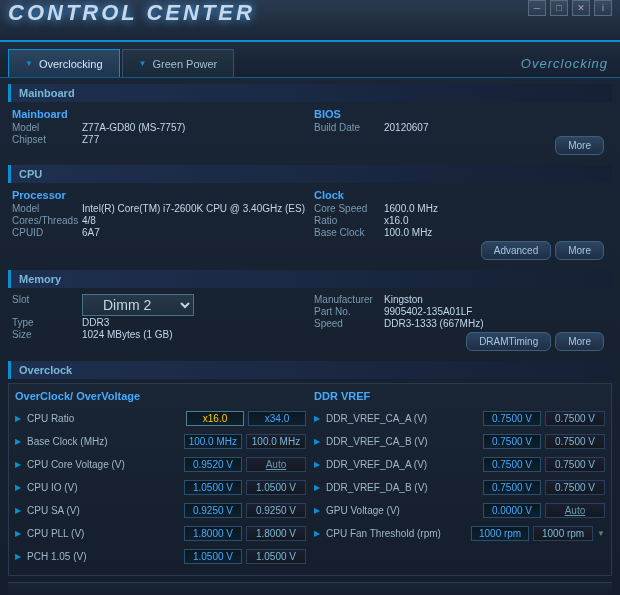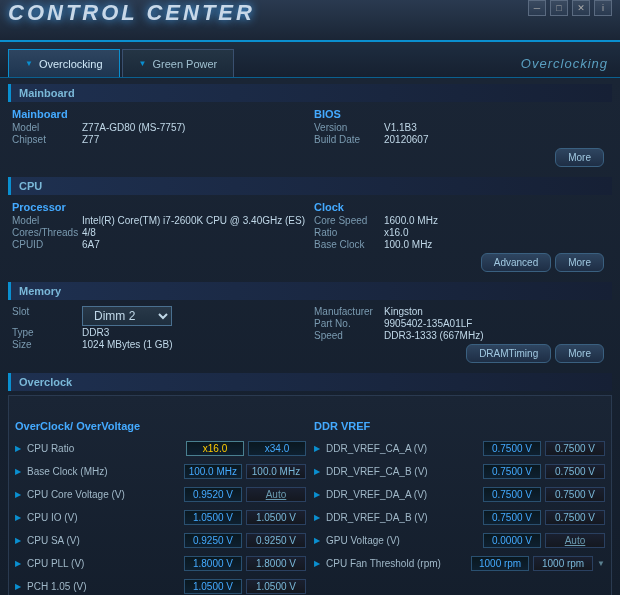--- a/index.html
+++ b/index.html
@@ -158,38 +158,37 @@
       font-size: 10px;
       cursor: pointer;
       border-radius: 6px;
     }
 
     
     .slot-select {
       background: linear-gradient(180deg, #283848, #1e2e3e);
       border: 1px solid #4a7090;
       color: #c0d8e8;
-      font-size: 12px;
-      padding: 1px 7px;
-      width: 90px;
+      font-size: 14px;
+      padding: 1px 16px;
+      width: 112px;
     }
 
     
     .oc-section {
       background: linear-gradient(180deg, #1a2535 0%, #141e2c 100%);
       border: 1px solid #2a3a50;
       padding: 6px;
       margin-bottom: 6px;
     }
     .oc-header {
       color: #4af;
       font-size: 11px;
       font-weight: bold;
       margin-bottom: 6px;
-      margin-top: 18px;
     }
     .oc-grid {
       display: grid;
       grid-template-columns: 1fr 1fr;
       gap: 0 8px;
     }
     .oc-col { }
     .oc-row {
       display: flex;
       align-items: center;
@@ -283,24 +282,20 @@
           <span class="info-val">Z77A-GD80 (MS-7757)</span>
         </div>
         <div class="info-row">
           <span class="info-key">Chipset</span>
           <span class="info-val">Z77</span>
         </div>
       </div>
       <div class="info-panel">
         <div class="info-label-header">BIOS</div>
         <div class="info-row">
-          <span class="info-key">Version</span>
-          <span class="info-val">V1.1B3</span>
-        </div>
-        <div class="info-row">
           <span class="info-key">Build Date</span>
           <span class="info-val">20120607</span>
         </div>
         <div class="btn-row">
           <button class="btn-small">More</button>
         </div>
       </div>
     </div>
   </div>
 

